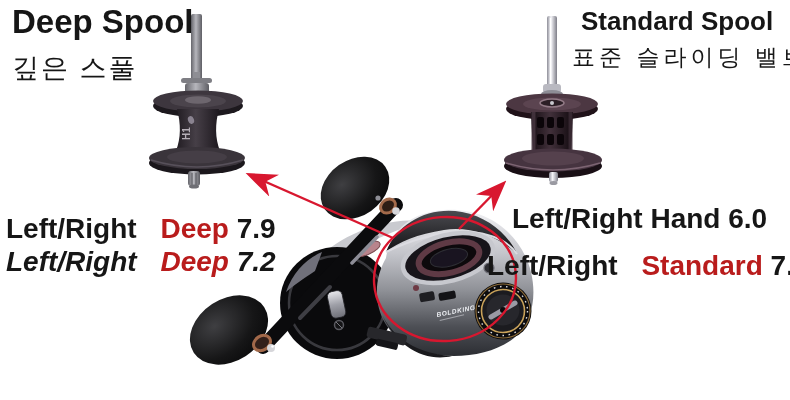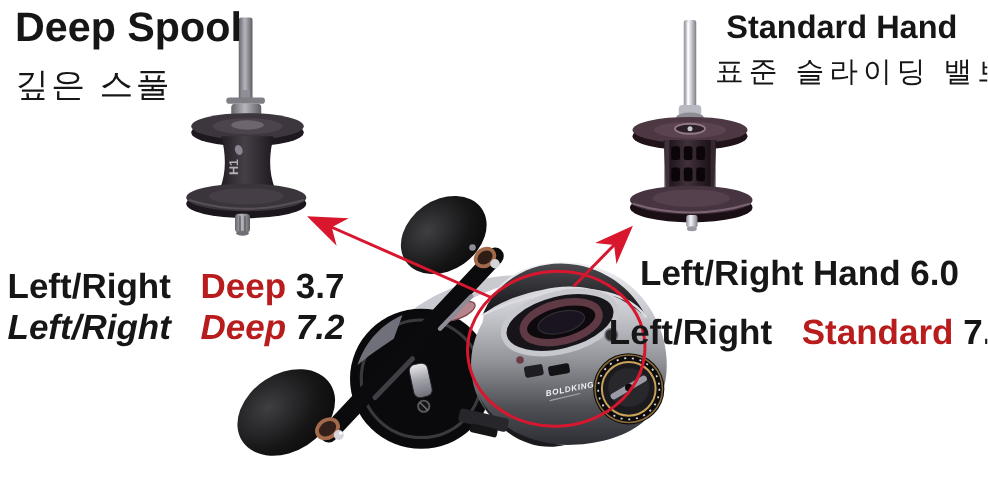--- a/index.html
+++ b/index.html
@@ -211,21 +211,21 @@
 
     <g stroke="#d8172f" fill="none">
       <ellipse cx="445" cy="279" rx="71" ry="62" stroke-width="2.4" transform="rotate(-4 445 279)"></ellipse>
       <line x1="393" y1="238" x2="250" y2="175" stroke-width="2.4" marker-end="url(#ah)"></line>
       <line x1="459" y1="229" x2="503" y2="184" stroke-width="2.4" marker-end="url(#ah)"></line>
     </g>
   </svg>
 
   <div class="txt t-deep-kr">깊은 스풀</div>
   <div class="txt t-deep">Deep Spool</div>
-  <div class="txt t-std">Standard Hand</div>
+  <div class="txt t-std">Standard Spool</div>
   <div class="txt t-std-kr">표준 슬라이딩 밸브</div>
 
-  <div class="txt spec s-l1"><span>Left/Right </span><span class="red">Deep</span><span> 3.7</span></div>
+  <div class="txt spec s-l1"><span>Left/Right </span><span class="red">Deep</span><span> 7.9</span></div>
   <div class="txt spec s-l2"><span>Left/Right </span><span class="red">Deep</span><span> 7.2</span></div>
   <div class="txt spec s-r1"><span>Left/Right Hand 6.0</span><span class="red"></span><span></span></div>
   <div class="txt spec s-r2"><span>Left/Right </span><span class="red">Standard</span><span> 7.2</span></div>
 
 </div>
 
 </body></html>

